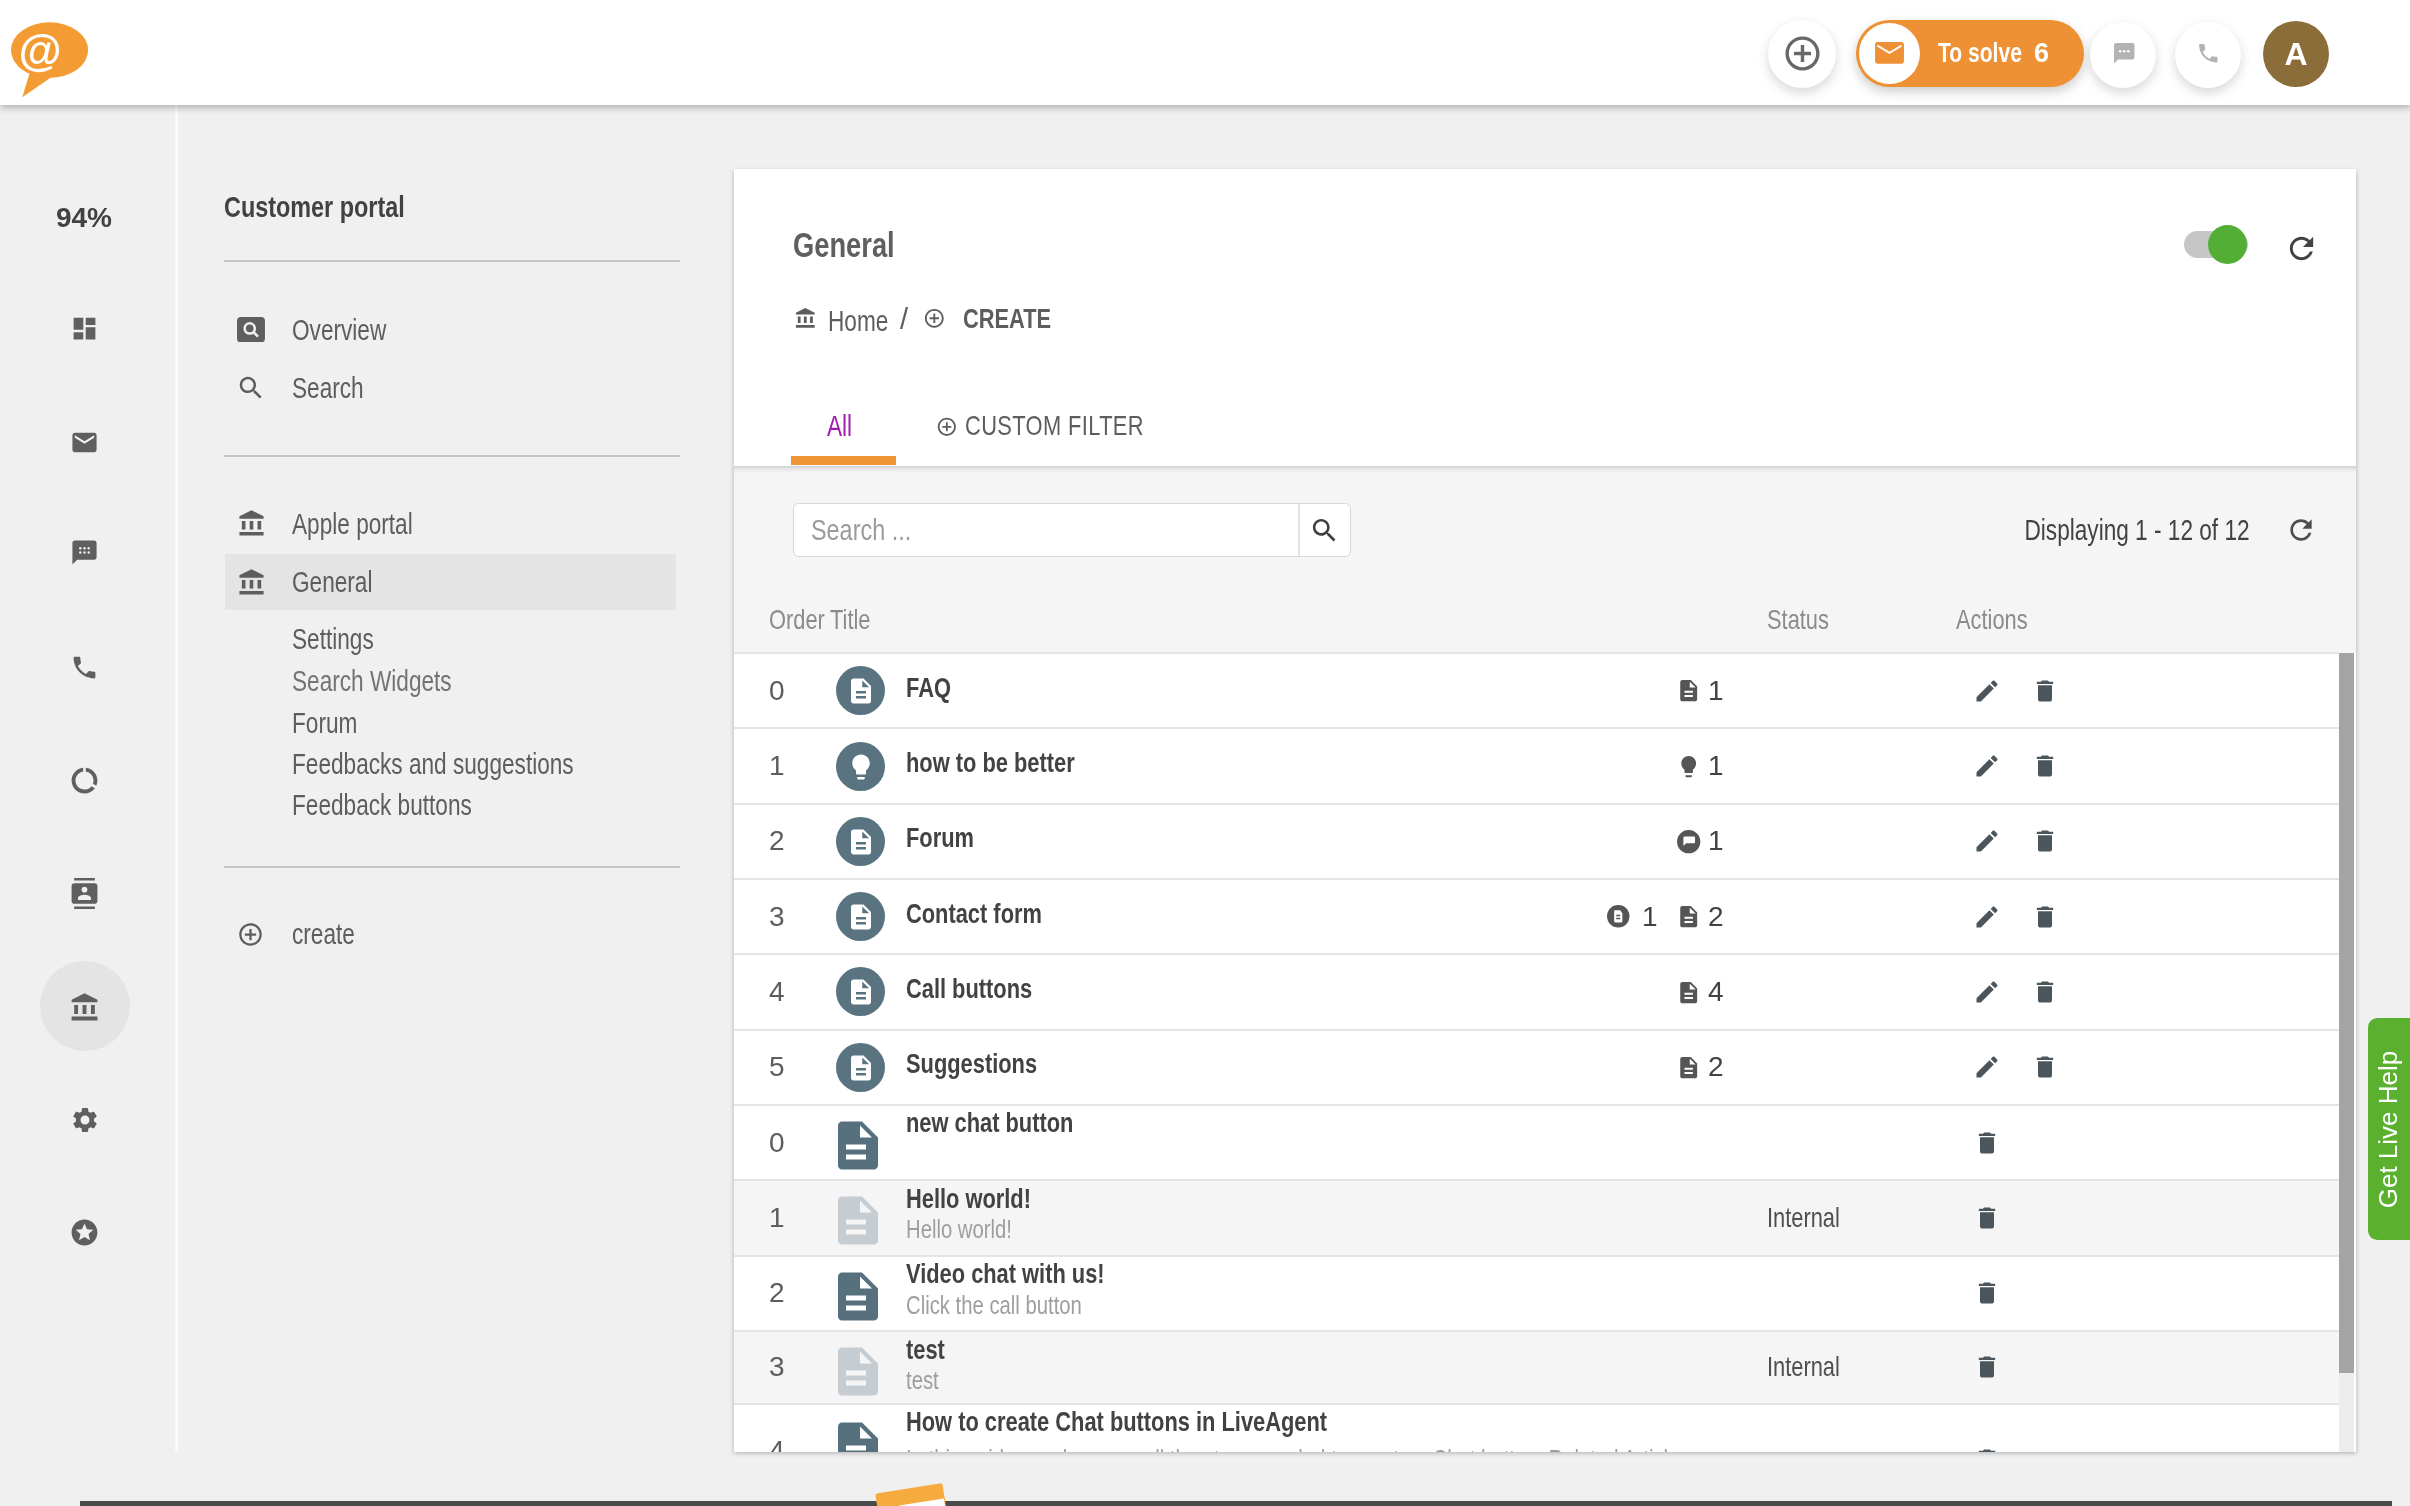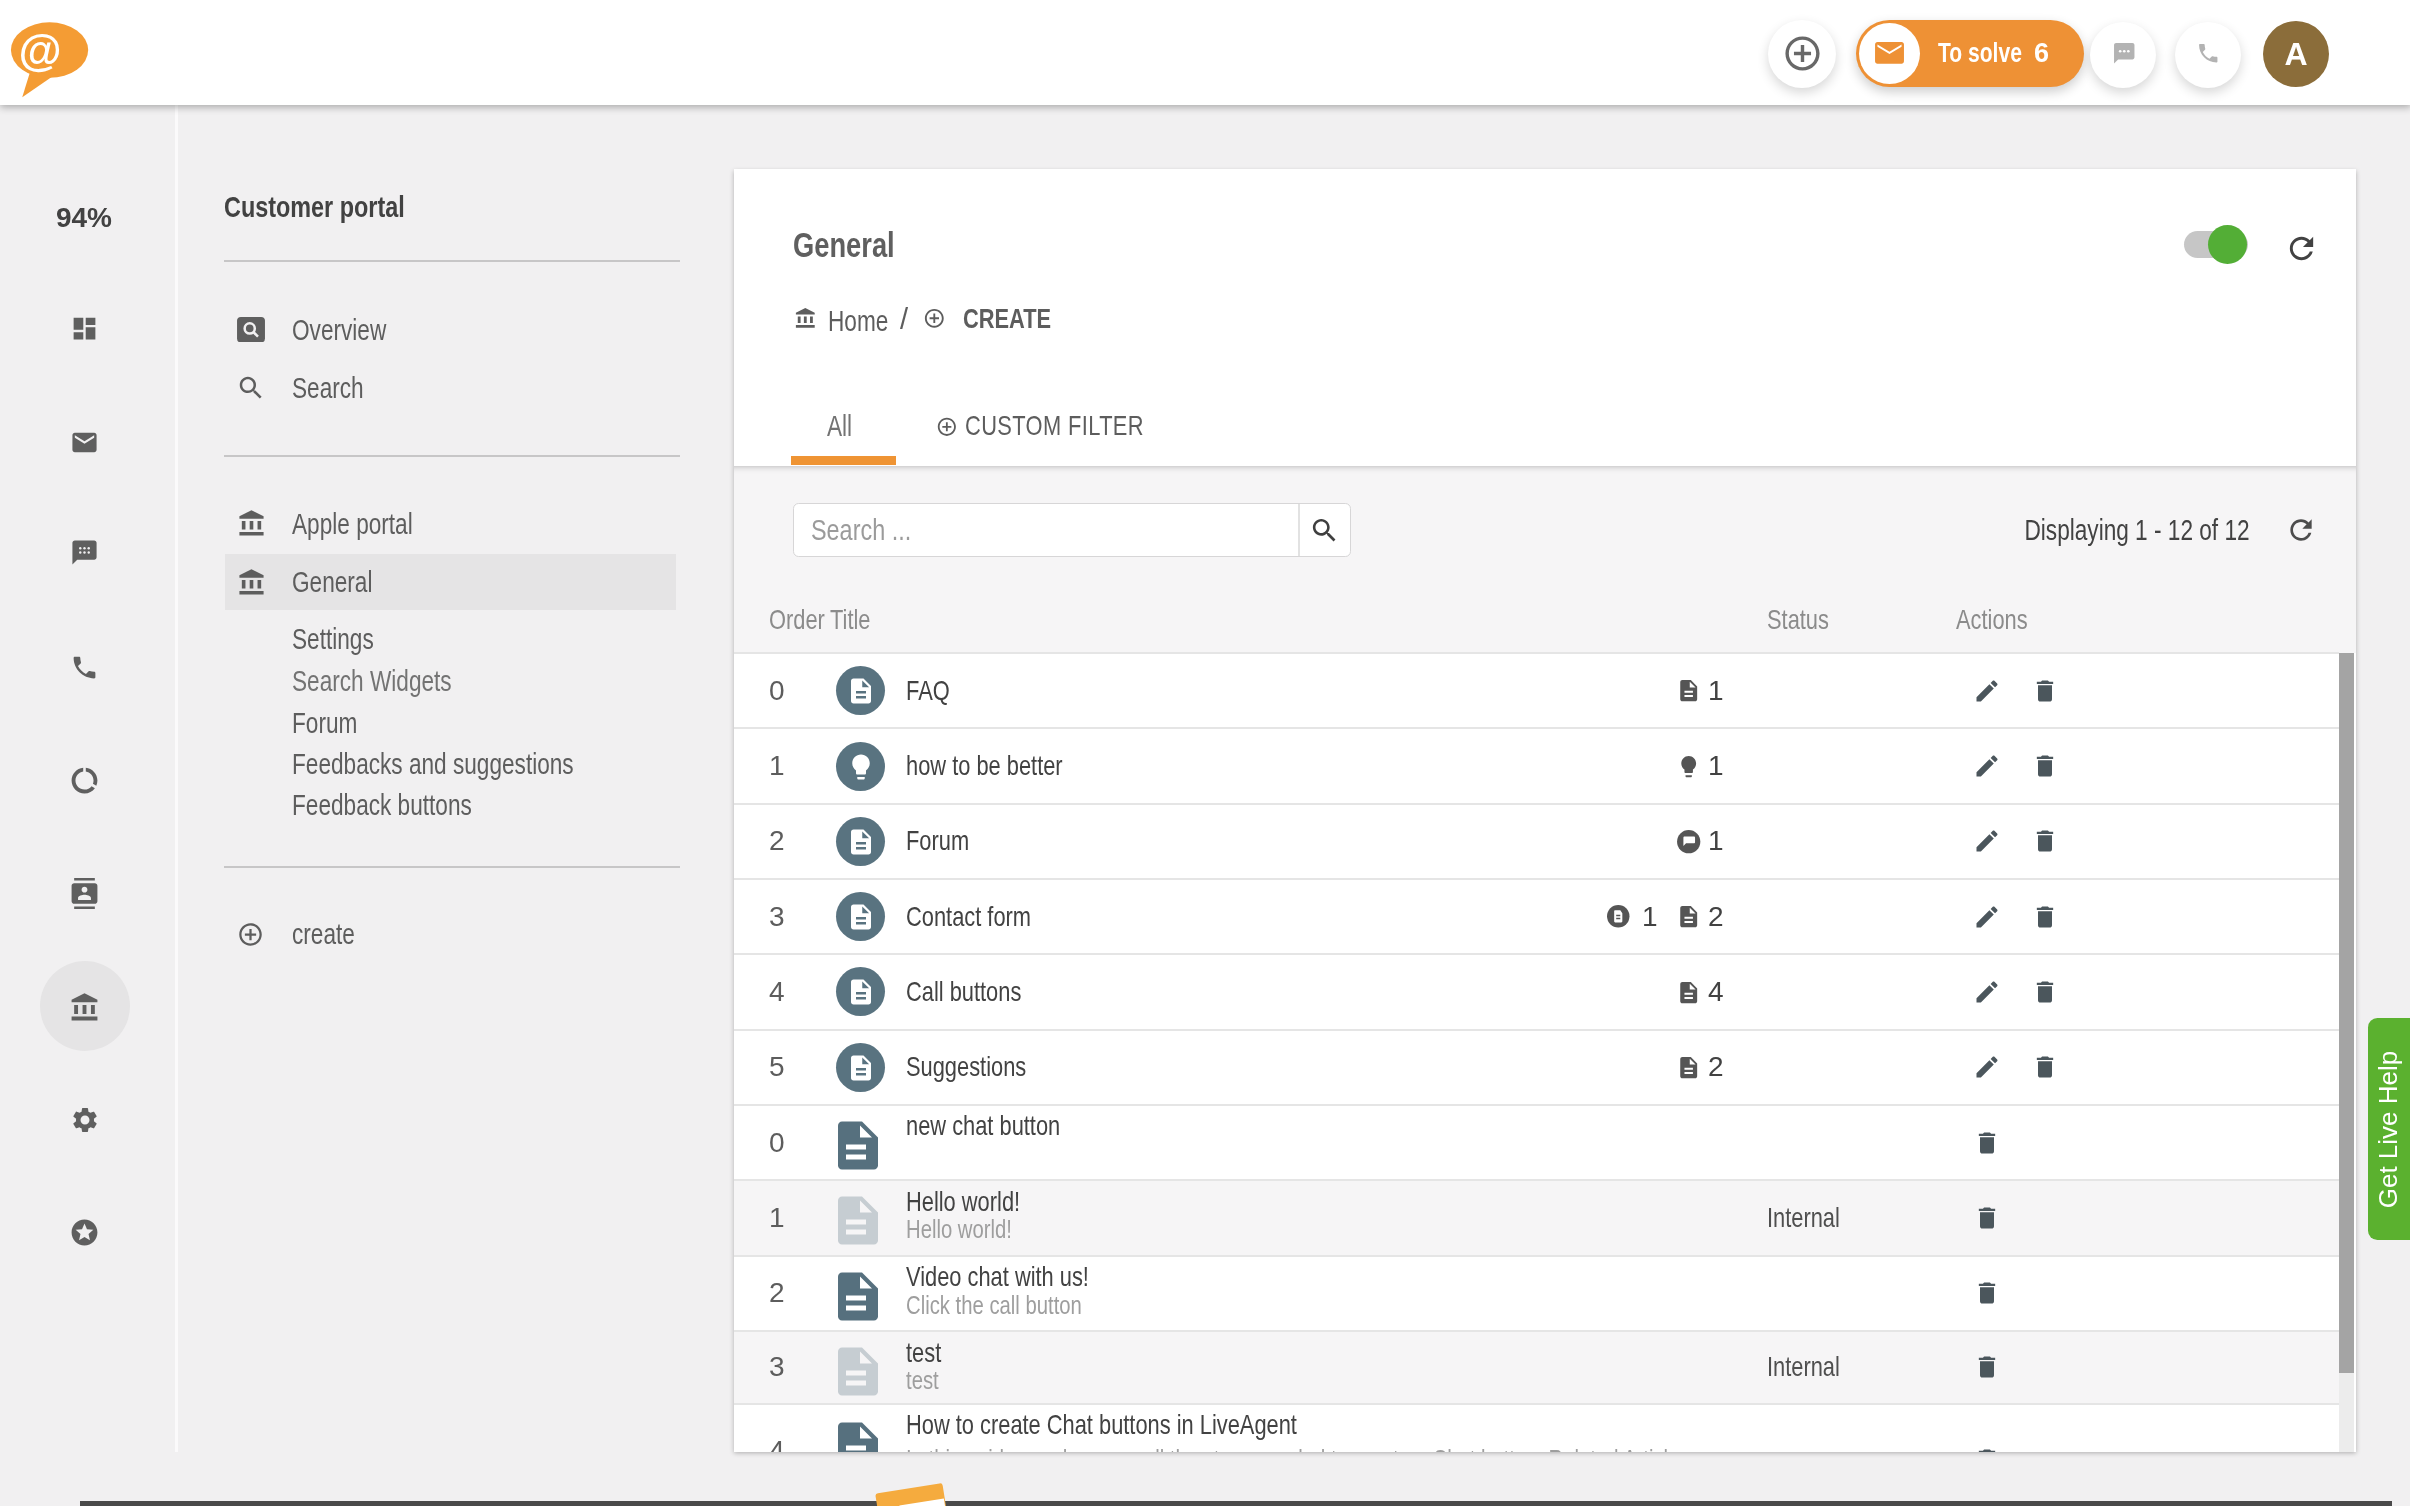--- a/index.html
+++ b/index.html
@@ -1,20 +1,20 @@
 <!DOCTYPE html>
 <html style="font-size:15px"><head>
 <meta charset="utf-8">
 <style>
 * { margin:0; padding:0; box-sizing:border-box; }
 html,body { width:2411px; height:1507px; overflow:hidden; background:#f1f0f1; font-family:"Liberation Sans",sans-serif; }
 .abs { position:absolute; }
 svg { display:block; }
 .rnum { position:absolute; left:35px; width:38px; height:38px; display:flex; align-items:center; font-size:28px; color:#5d5d5d; }
-.rtitle { position:absolute; left:172px; height:38px; display:flex; align-items:center; font-size:28px; font-weight:normal; color:#424242; white-space:nowrap; }
+.rtitle { position:absolute; left:172px; height:38px; display:flex; font-size:28px; font-weight:bold; color:#424242; white-space:nowrap; }
 .rsub { position:absolute; left:172px; height:34px; display:flex; align-items:center; font-size:26px; color:#9e9e9e; white-space:nowrap; }
 .avatar { position:absolute; left:102px; width:49px; height:49px; border-radius:50%; background:#597380; display:flex; align-items:center; justify-content:center; }
 .rborder { position:absolute; left:0; width:1605px; height:1.9px; background:#e5e5e5; }
 .cnum { position:absolute; height:38px; display:flex; align-items:center; font-size:28px; color:#424242; }
 .internal { position:absolute; left:1033px; height:38px; display:flex; align-items:center; font-size:28px; color:#4f4f4f; }
 .graybg { position:absolute; left:0; width:1605px; background:#f6f5f6; }
 .t { display:inline-block; transform:scaleX(0.78); transform-origin:0 50%; white-space:nowrap; }
 .tr { display:inline-block; transform:scaleX(0.78); transform-origin:100% 50%; white-space:nowrap; }
 </style>
 </head>
@@ -132,21 +132,21 @@
       <span class="t">Home</span>
     </div>
   <div class="abs" style="left:166px; top:131px; height:38px; display:flex; align-items:center; font-size:29px; color:#5d5d5d;">/</div>
   <svg class="abs" style="left:189px; top:138px;" width="22.6" height="22.6" viewBox="0 0 24 24" fill="#5d5d5d">
       <path d="M13 7h-2v4H7v2h4v4h2v-4h4v-2h-4V7zm-1-5C6.48 2 2 6.48 2 12s4.48 10 10 10 10-4.48 10-10S17.52 2 12 2zm0 18c-4.41 0-8-3.59-8-8s3.59-8 8-8 8 3.59 8 8-3.59 8-8 8z"></path>
     </svg>
   <div class="abs" style="left:229px; top:131px; height:38px; display:flex; align-items:center; font-size:28px; font-weight:bold; color:#5d5d5d;">
       <span class="t">CREATE</span>
     </div>
 
-  <div class="abs" style="left:57px; top:238px; width:105px; height:38px; display:flex; align-items:center; justify-content:center; font-size:29px; color:#737373;">
+  <div class="abs" style="left:57px; top:238px; width:105px; height:38px; display:flex; align-items:center; justify-content:center; font-size:29px; color:#a21caf;">
       <span class="t">All</span>
     </div>
   <div class="abs" style="left:57px; top:287px; width:105px; height:9.4px; background:#ef9434;"></div>
   <svg class="abs" style="left:202px; top:247px;" width="21.7" height="21.7" viewBox="0 0 24 24" fill="#5d5d5d">
       <path d="M13 7h-2v4H7v2h4v4h2v-4h4v-2h-4V7zm-1-5C6.48 2 2 6.48 2 12s4.48 10 10 10 10-4.48 10-10S17.52 2 12 2zm0 18c-4.41 0-8-3.59-8-8s3.59-8 8-8 8 3.59 8 8-3.59 8-8 8z"></path>
     </svg>
   <div class="abs" style="left:231px; top:238px; height:38px; display:flex; align-items:center; font-size:28px; color:#5d5d5d; letter-spacing:0.5px;">
       <span class="t">CUSTOM FILTER</span>
     </div>
 

